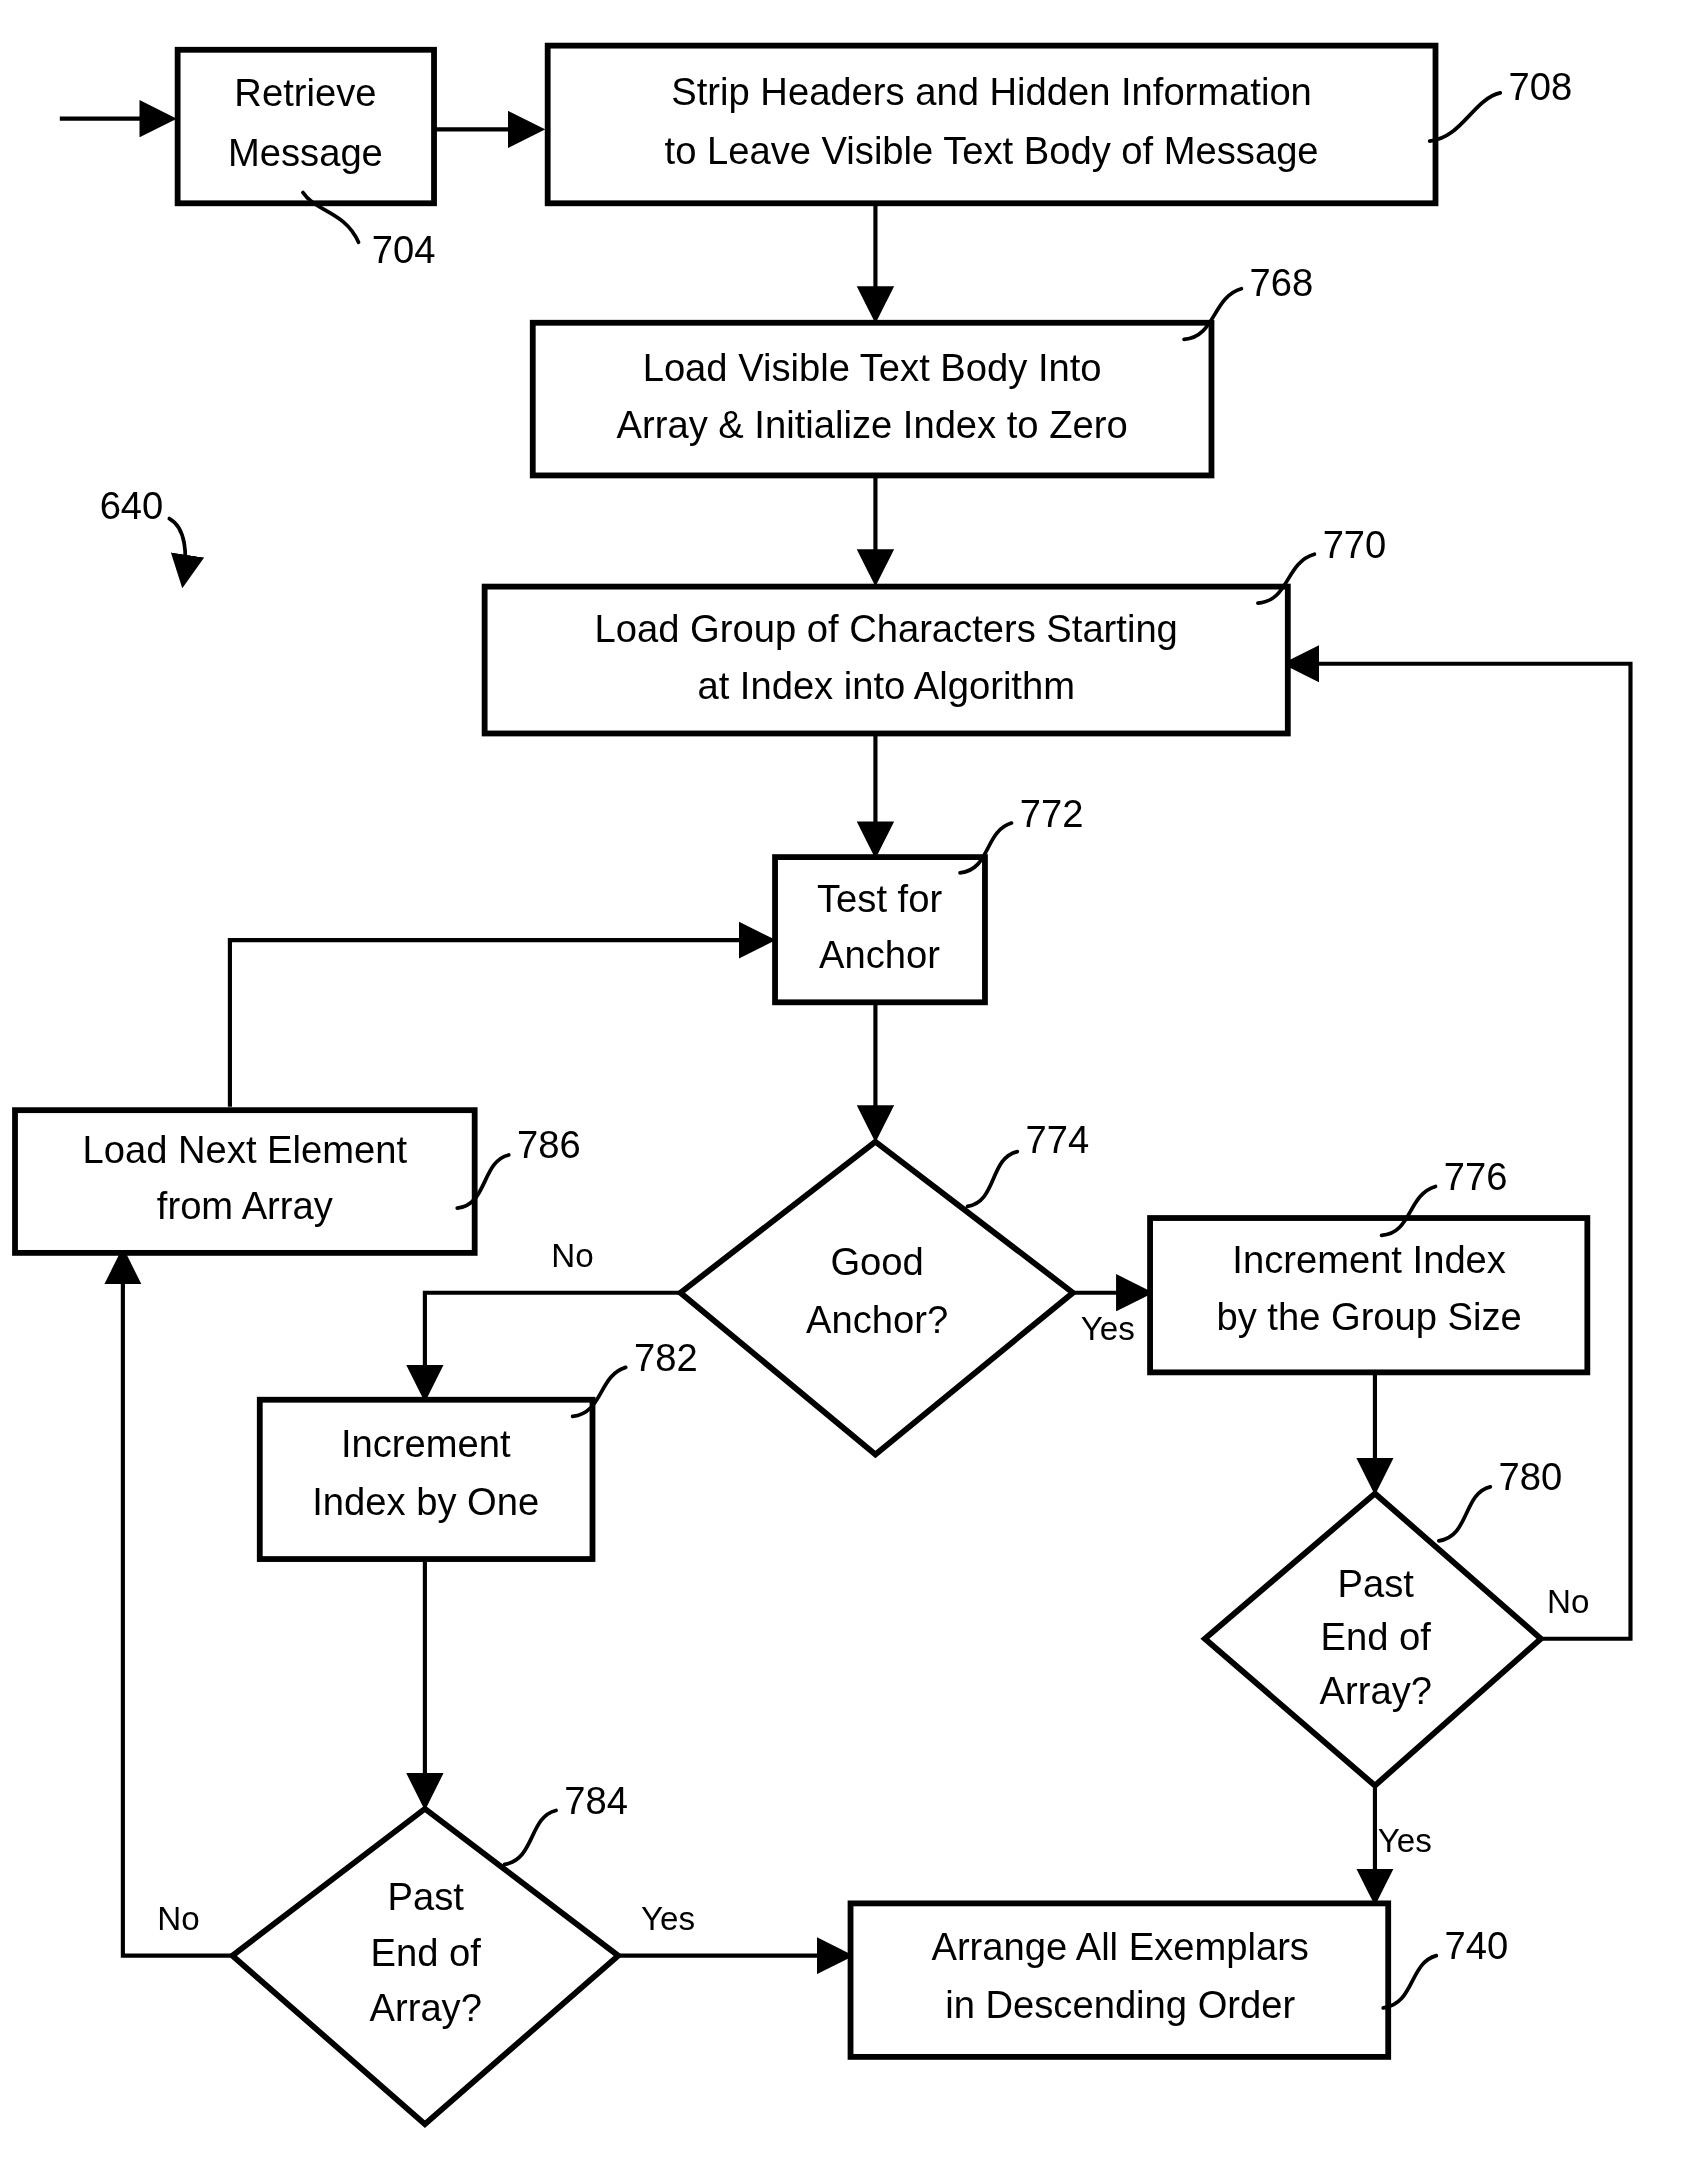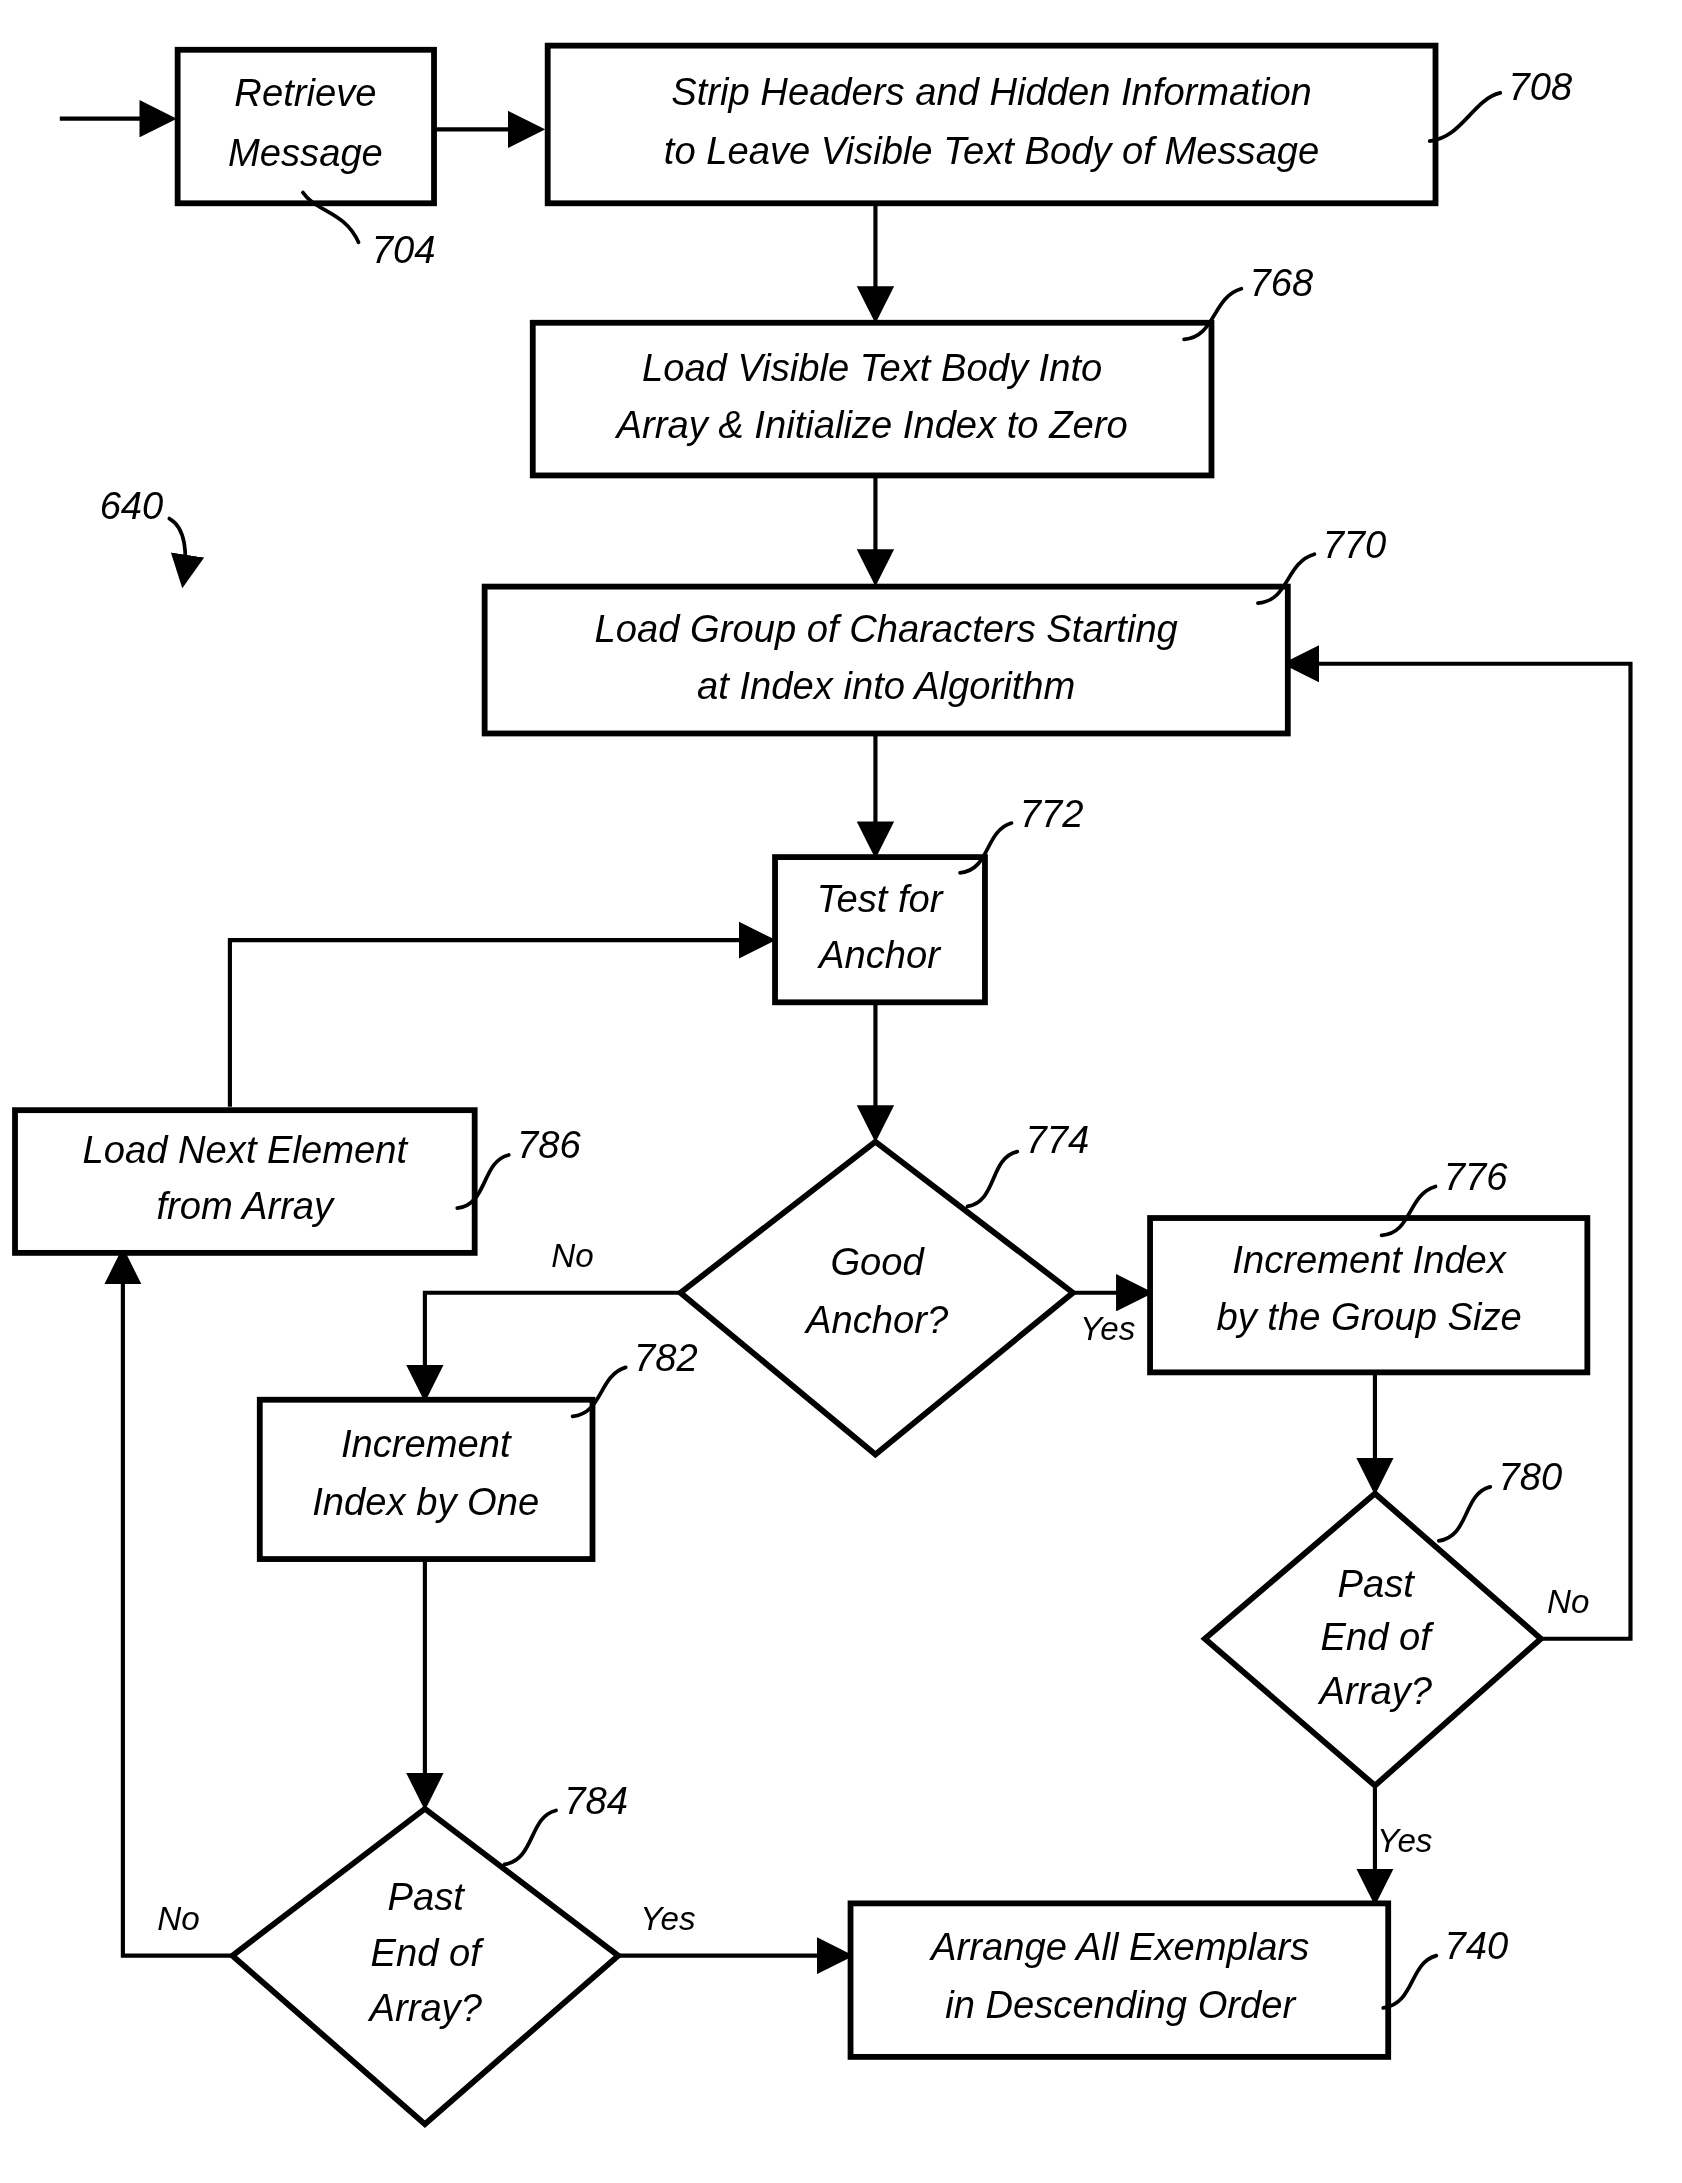--- a/index.html
+++ b/index.html
@@ -9,21 +9,20 @@
   }
   body {
     font-family: "Liberation Sans", sans-serif;
   }
   #flowchart-root {
     position: relative;
     width: 1682px;
     height: 2183px;
     background: #ffffff;
     overflow: hidden;
-    font-style: italic;
   }
   svg.diagram {
     display: block;
     width: 1682px;
     height: 2183px;
   }
   .node-box {
     fill: #ffffff;
     stroke: #000000;
     stroke-width: 7;

